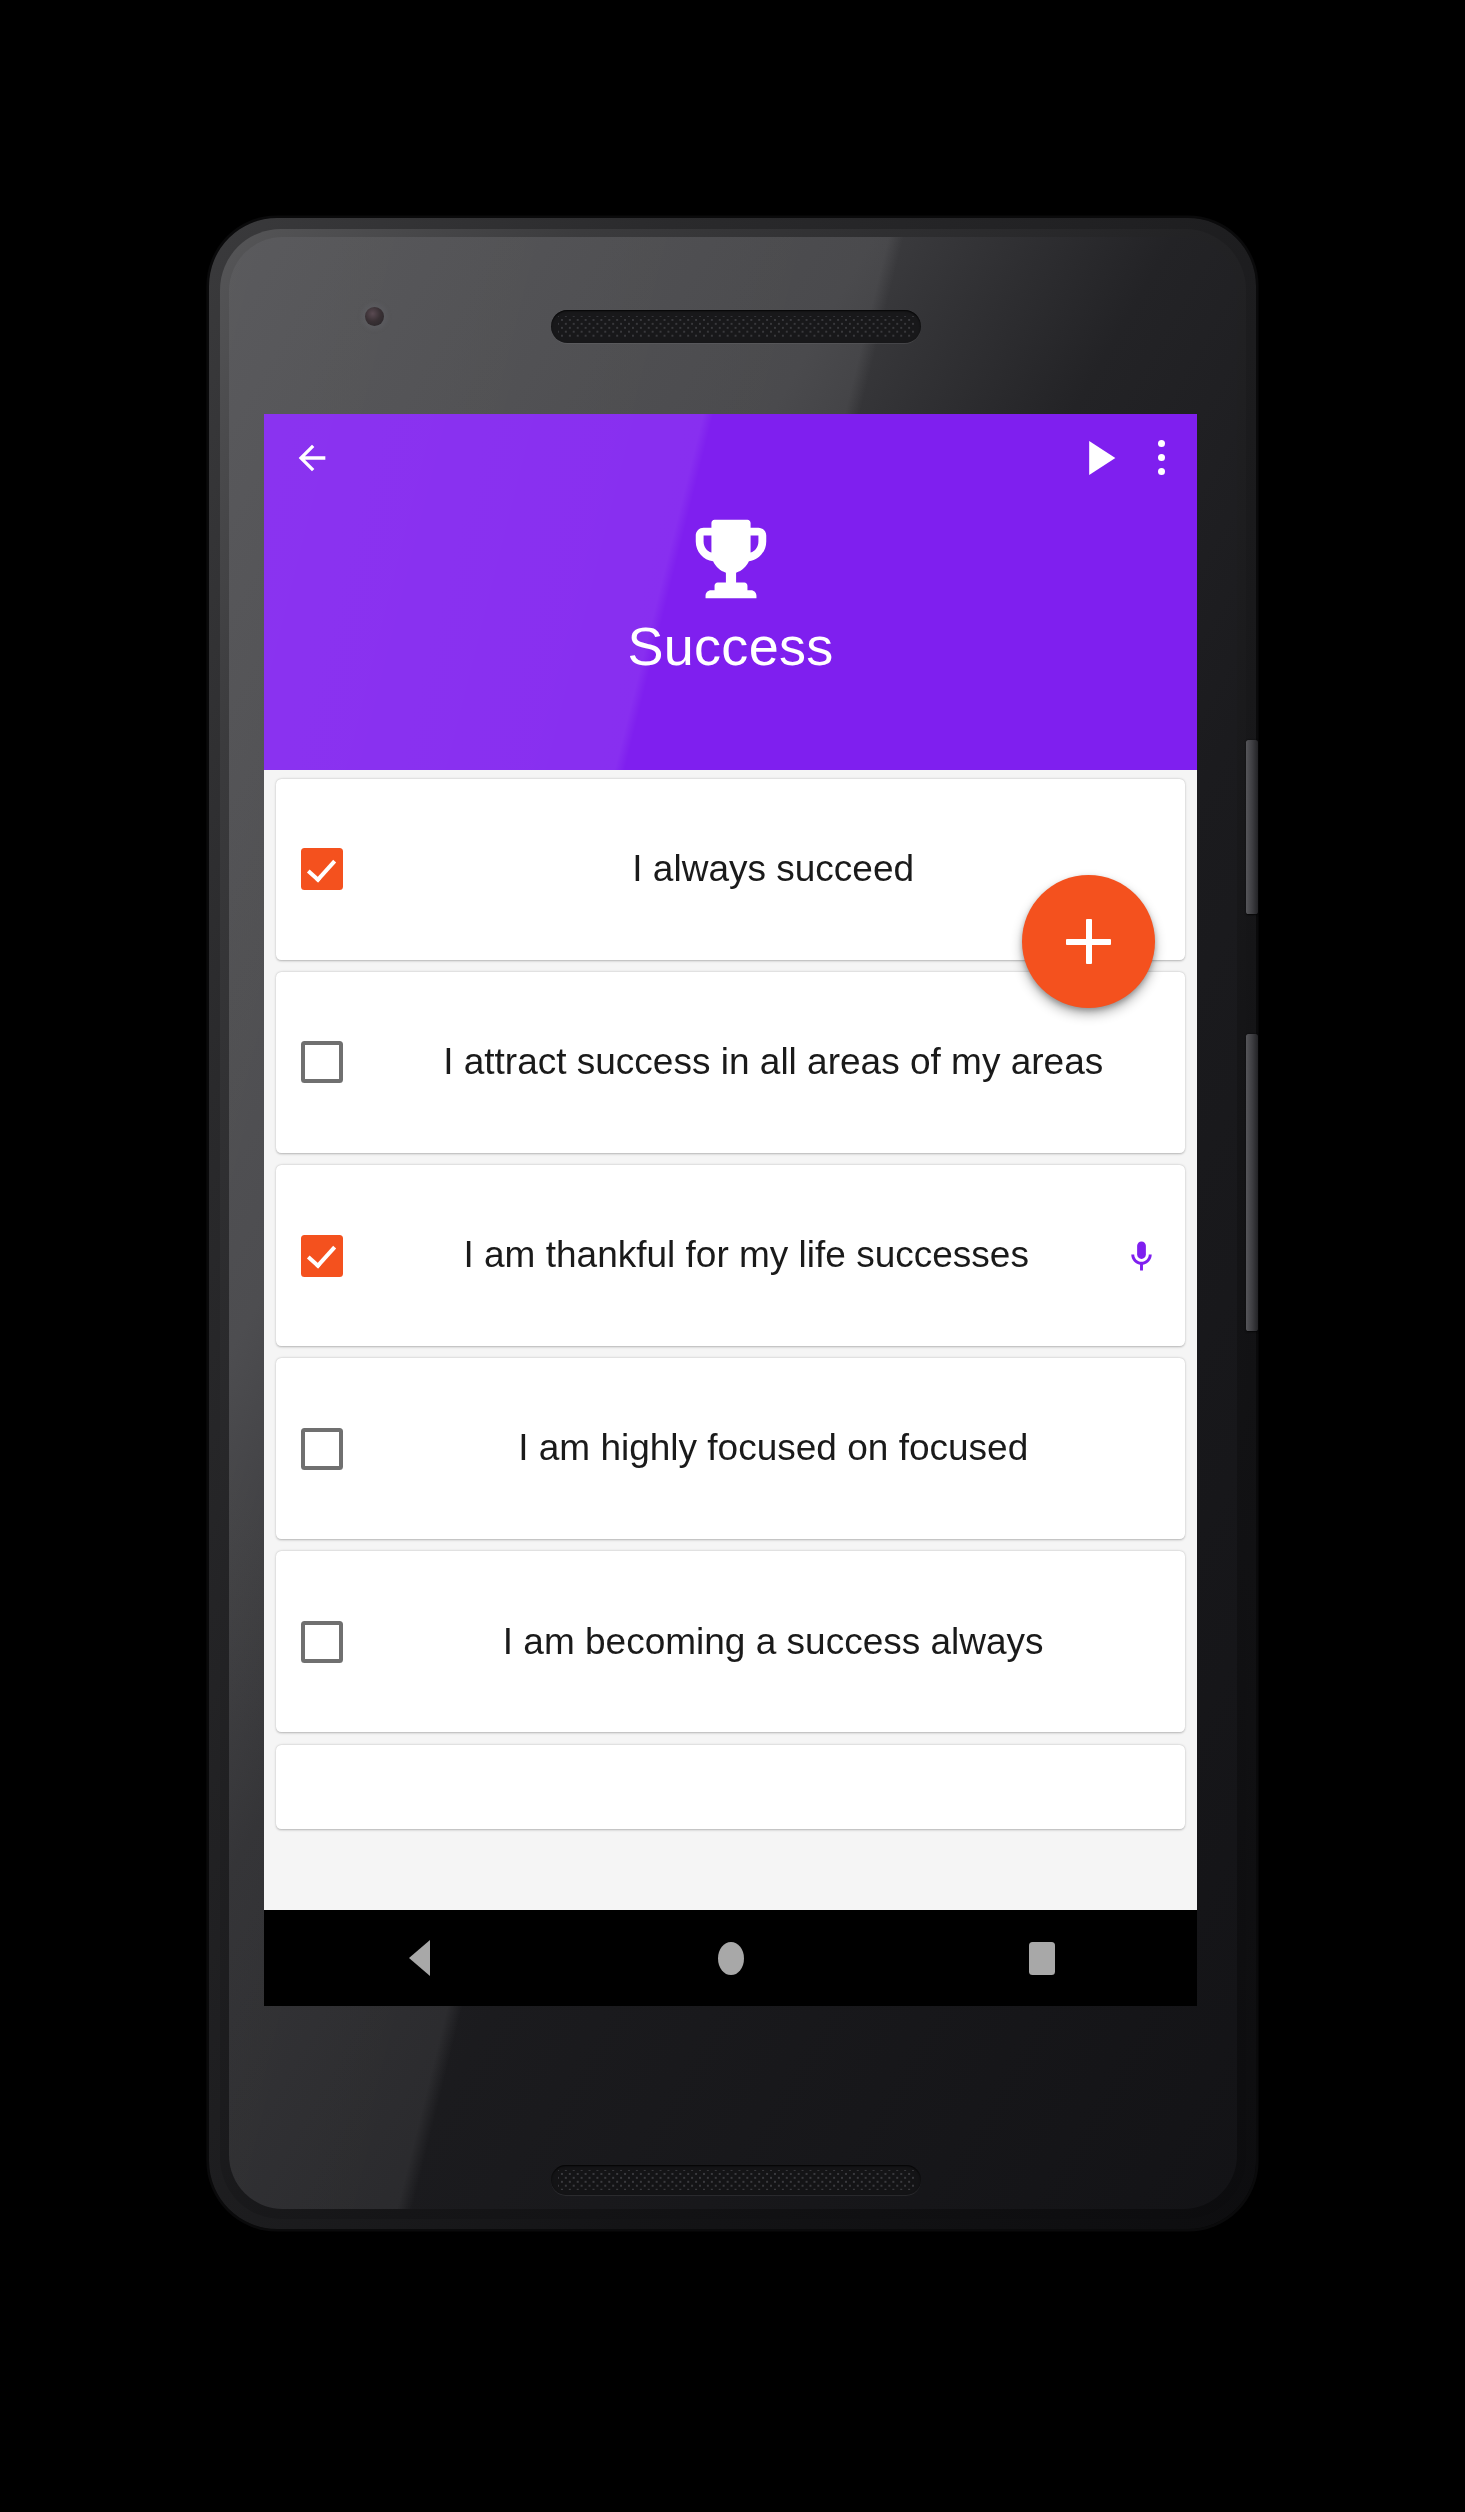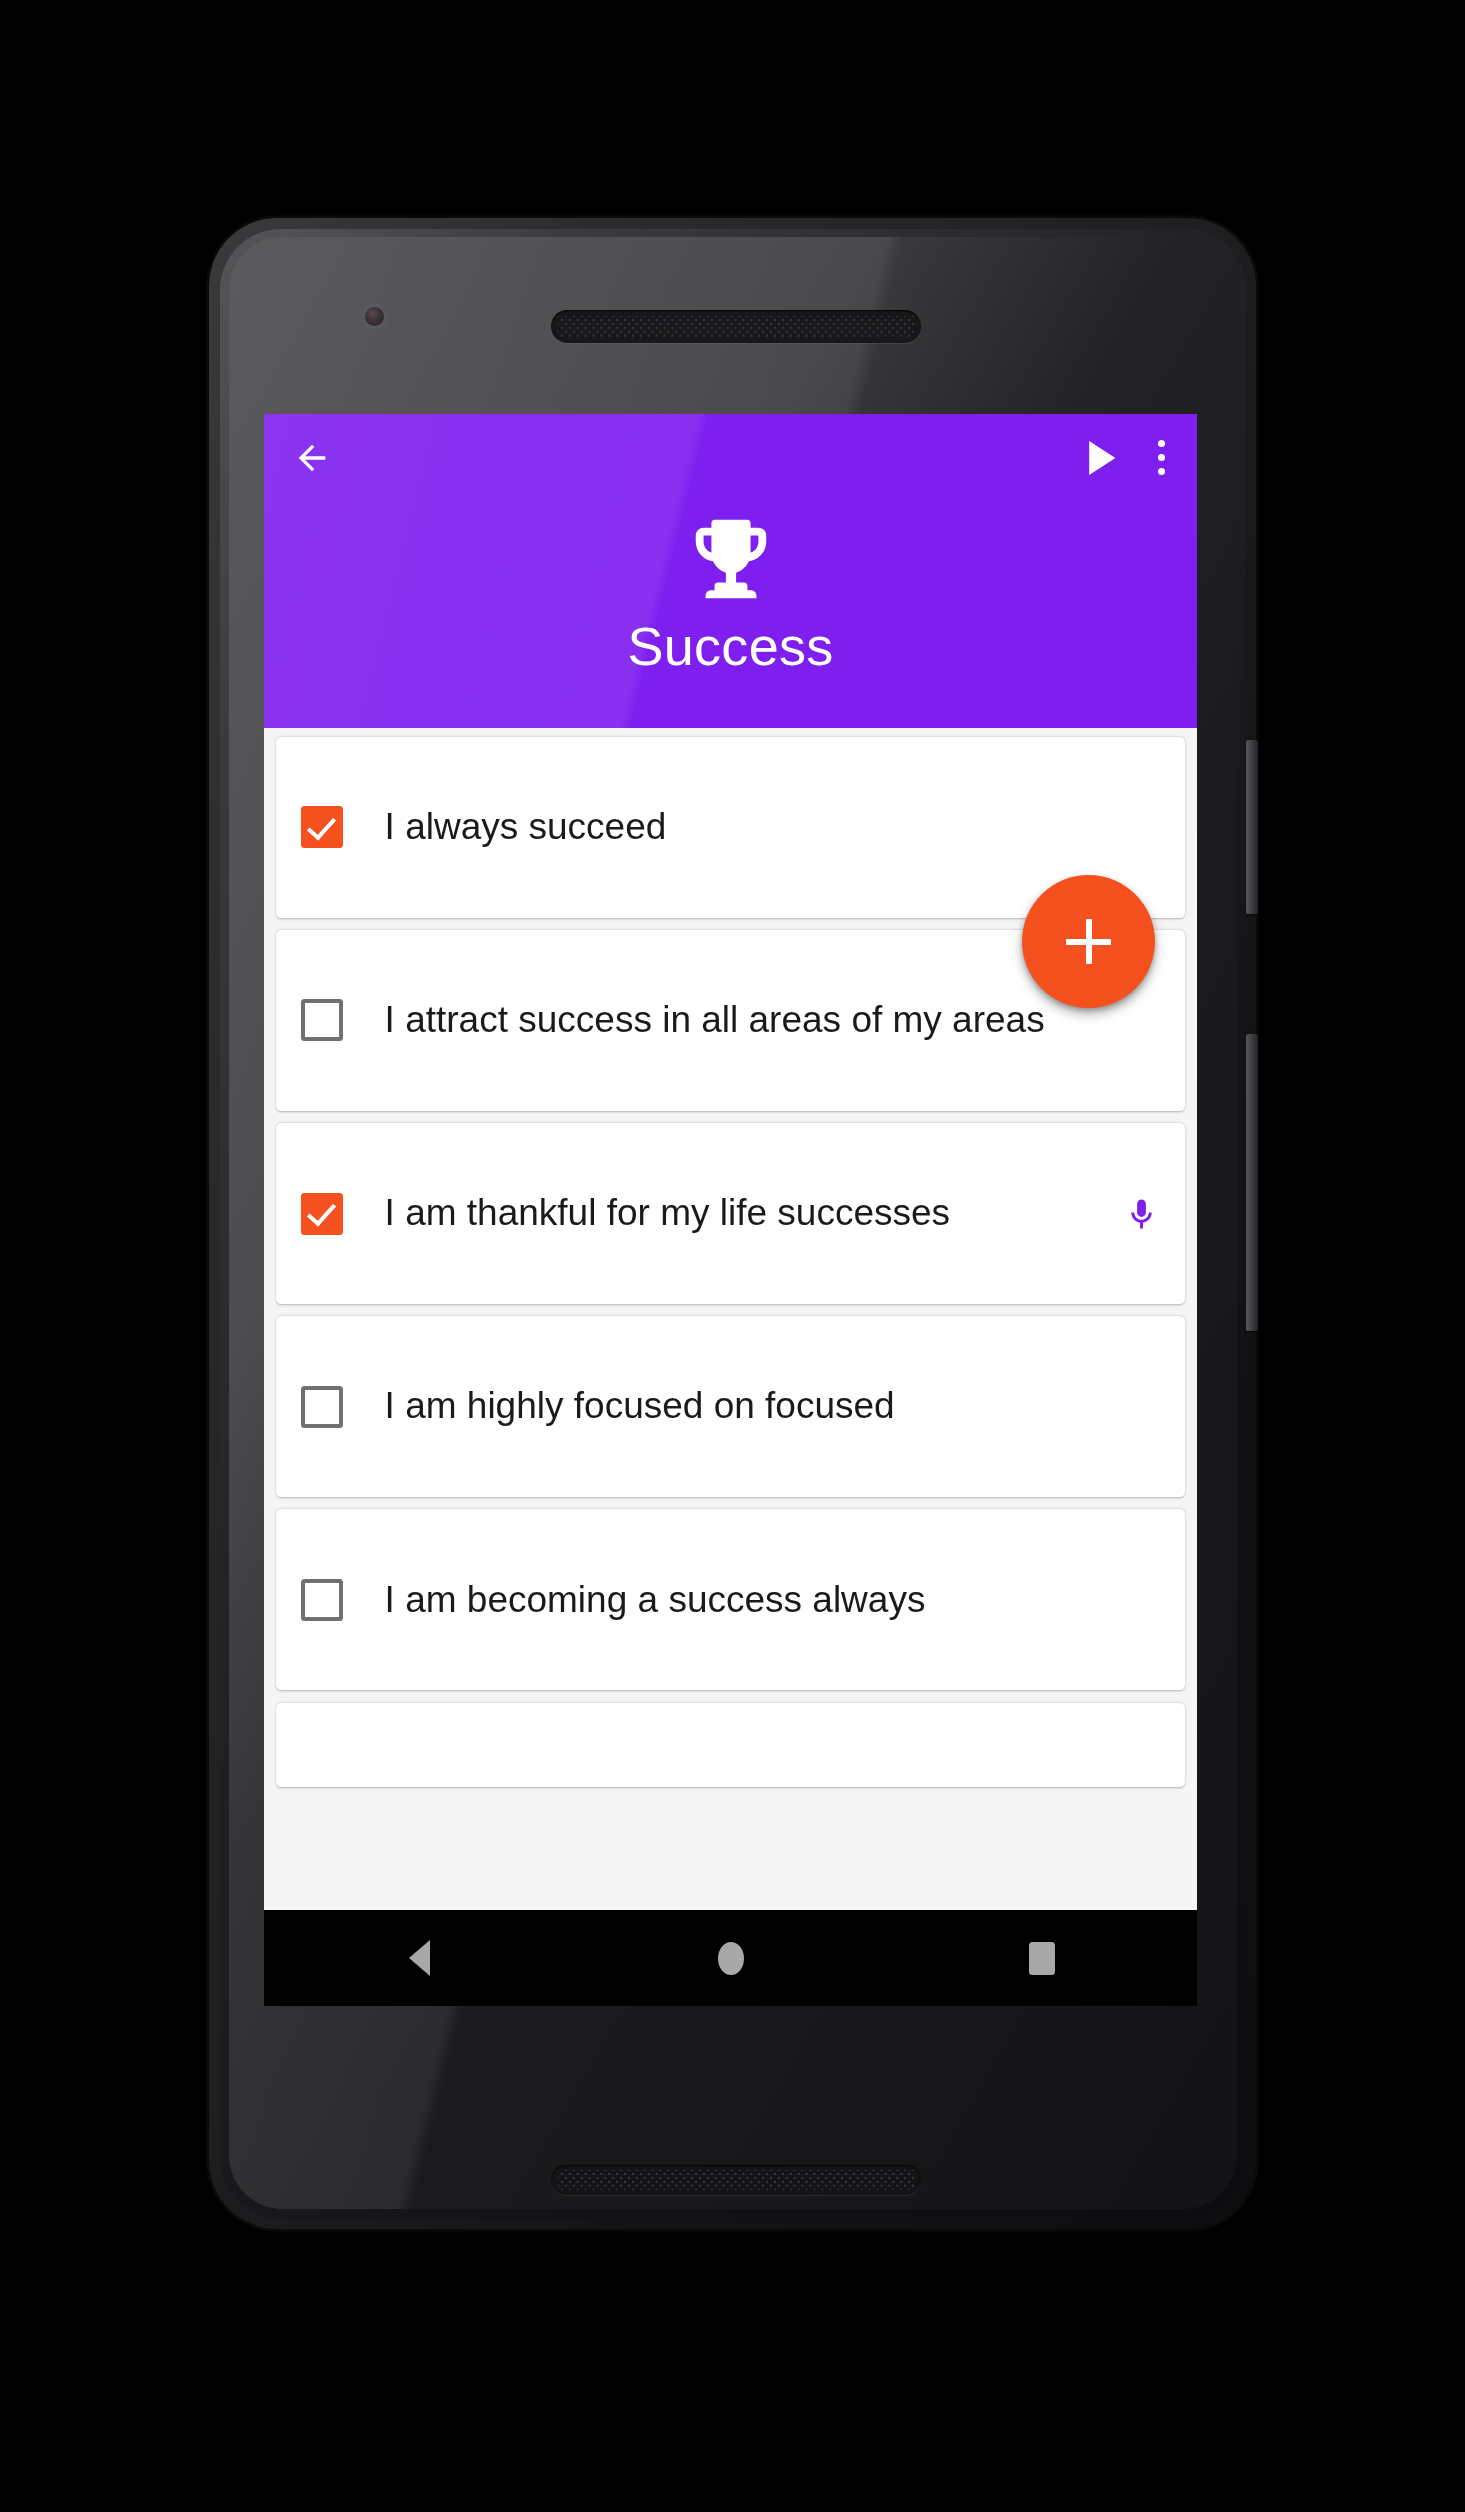--- a/index.html
+++ b/index.html
@@ -243,21 +243,21 @@
     font-size: 30px;
     color: #ffffff;
     font-weight: bold;
     letter-spacing: 0px;
     line-height: 1;
   }
 
   
   .app-header {
     position: relative;
-    height: 314px;
+    height: 356px;
     background: #7f1fef;
     overflow: hidden;
   }
   .app-header .hdr-sheen {
     position: absolute;
     inset: 0;
     background: linear-gradient(104deg, rgba(255,255,255,0.09) 0%, rgba(255,255,255,0.07) 43%, rgba(255,255,255,0.0) 44%);
     pointer-events: none;
   }
   .toolbar {
@@ -329,20 +329,21 @@
   .fab-plus::before { left: 0; top: 20px; width: 45px; height: 6.1px; }
   .fab-plus::after  { top: 0; left: 20px; height: 45px; width: 6.1px; }
 
   
   .list-area {
     position: relative;
     background: #f5f5f5;
     padding: 8.7px 0 0 0;
     height: 1224px;
     overflow: hidden;
+    text-align: center;
   }
   .card {
     position: relative;
     margin: 0 12.2px 12.2px 12.2px;
     min-height: 181px;
     background: #ffffff;
     border-radius: 5.2px;
     box-shadow: 0 0.9px 2.6px rgba(0,0,0,0.18), 0 0.9px 1.7px rgba(0,0,0,0.10);
     display: flex;
     align-items: center;

